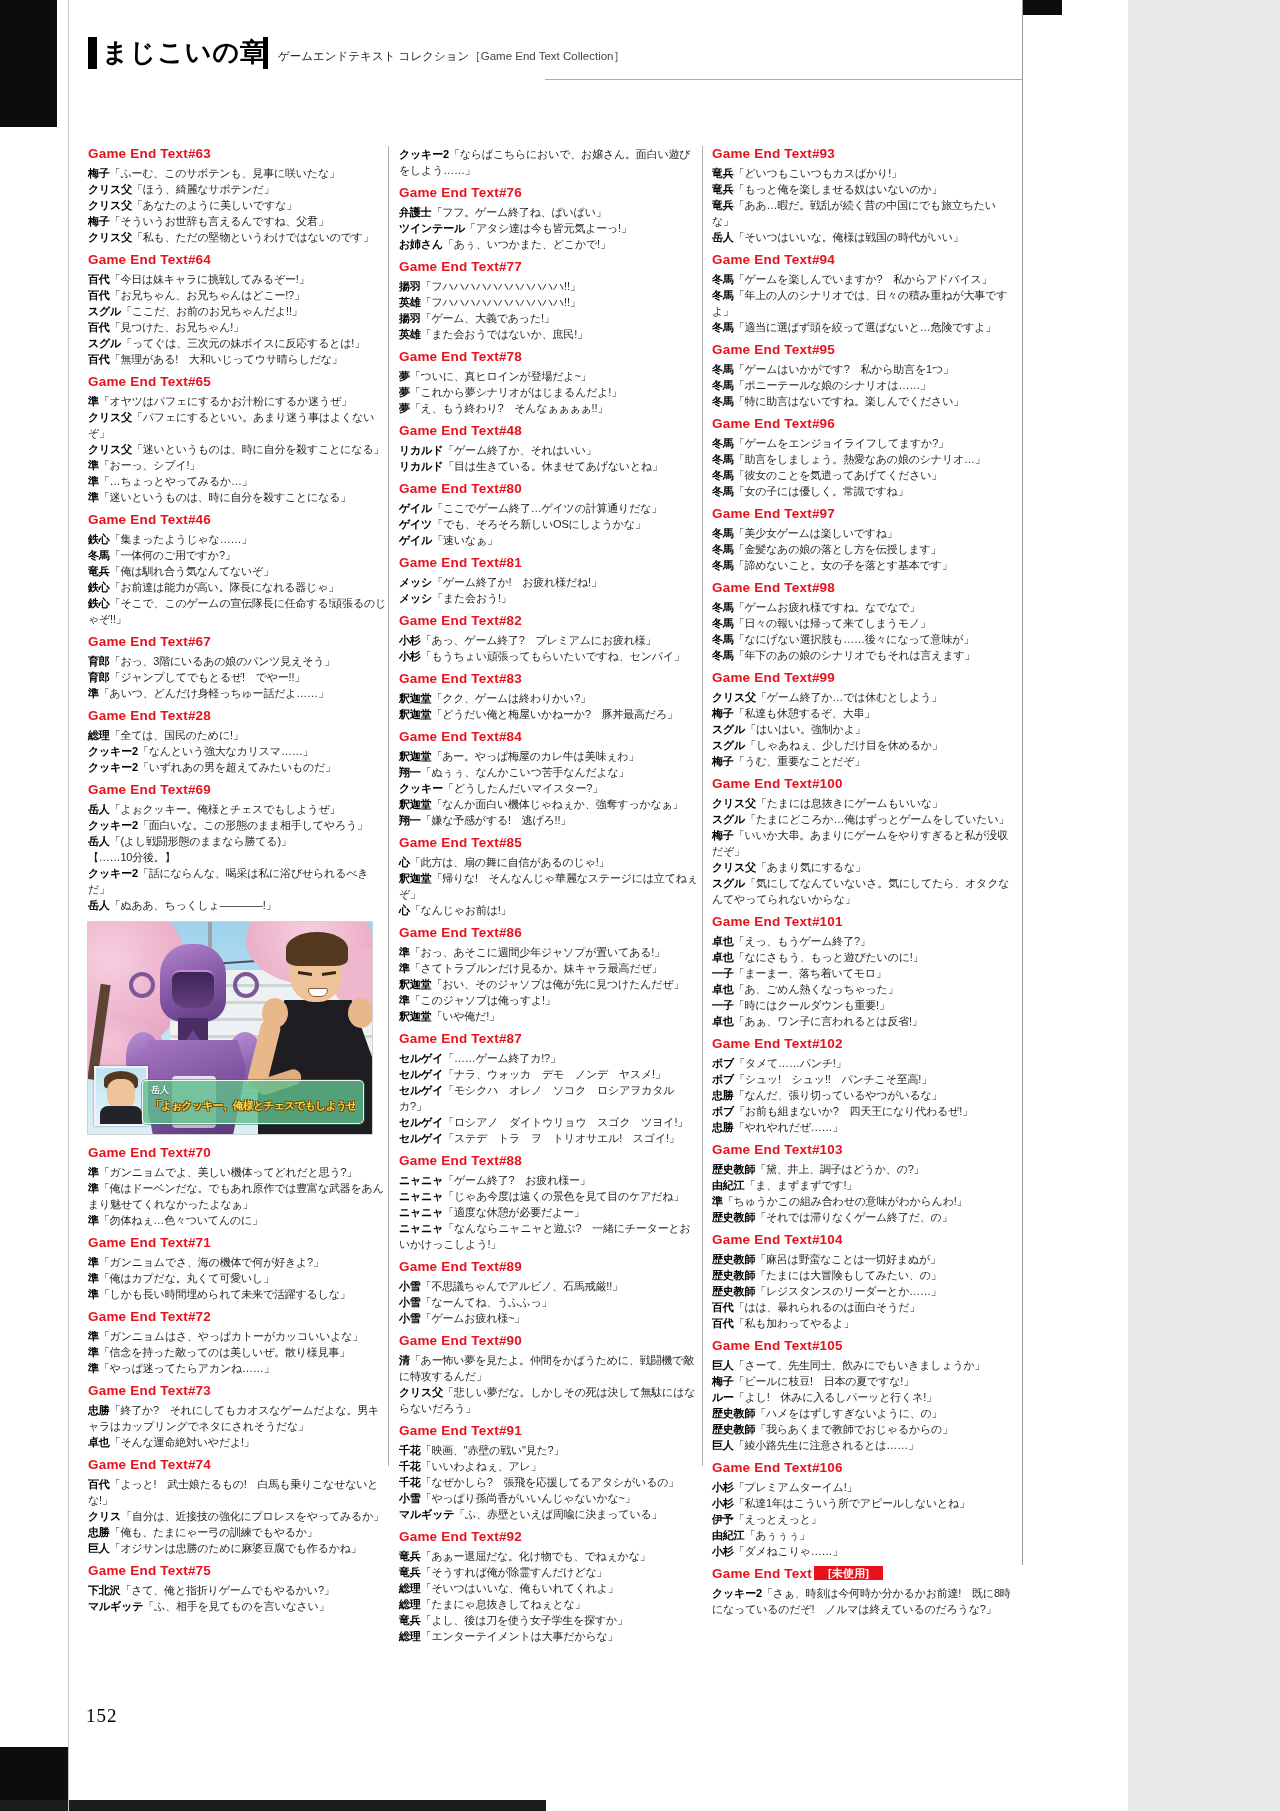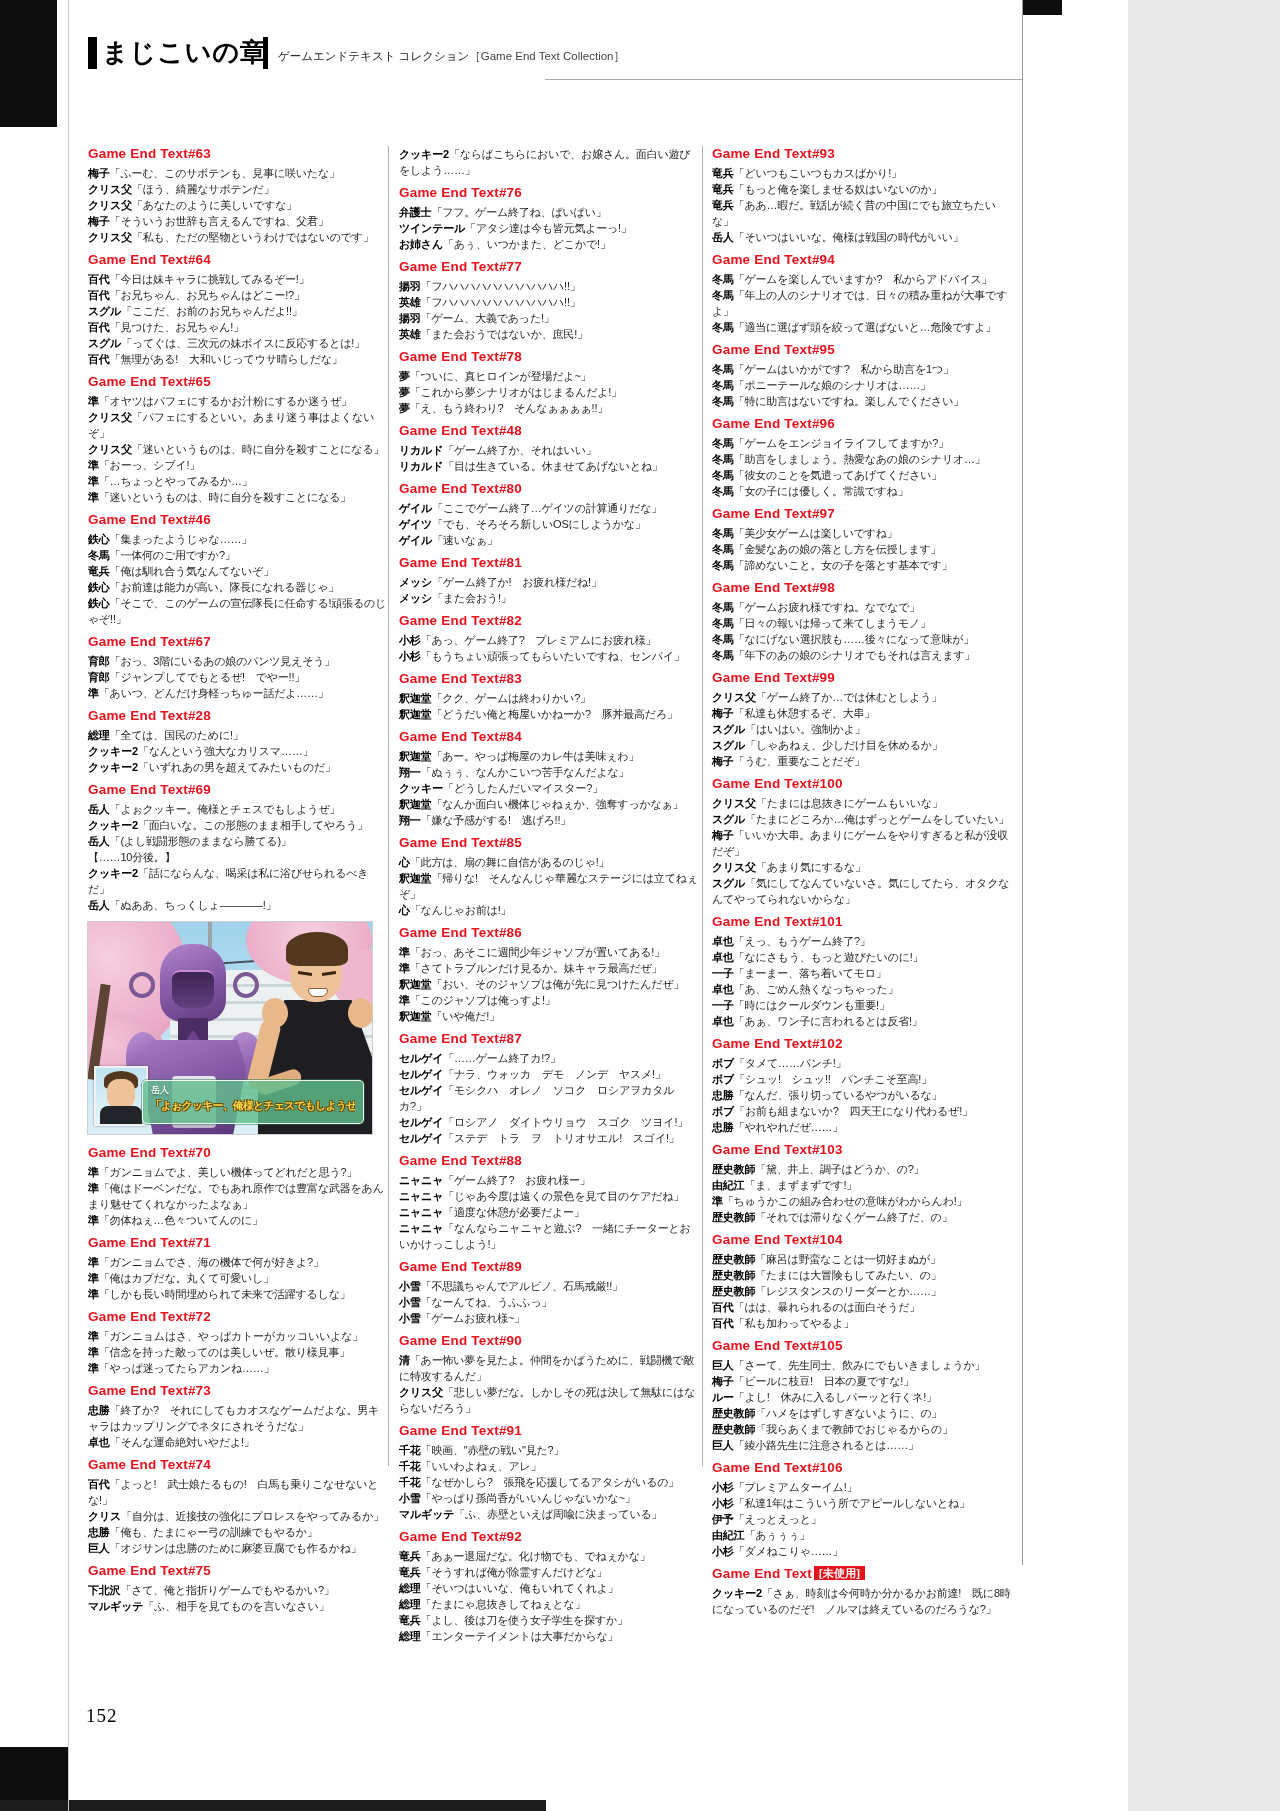--- a/index.html
+++ b/index.html
@@ -31,21 +31,21 @@
                font-size:19px;color:#000000;letter-spacing:1px;}
 
   
   .col{position:absolute;top:146px;width:299px;}
   .c1{left:88px}.c2{left:399px}.c3{left:712px}
 
   .ge-heading{color:#e8121d;font-weight:700;font-size:13.5px;line-height:16px;margin:7px 0 3px 0;
               letter-spacing:.2px;}
   .ge-heading:first-child{margin-top:0;}
   .ge-tag{display:inline-block;background:#e8121d;color:#fff;font-size:11px;line-height:14px;
-          padding:0 5px;margin-left:2px;font-weight:700;vertical-align:1px;}
+          padding:0 14px;margin-left:2px;font-weight:700;vertical-align:1px;}
   .ge-line{margin:0;font-size:11px;line-height:16px;color:#1e1e1e;letter-spacing:-0.2px;}
   .ge-line .spk{font-weight:700;color:#000;}
 
   
   .shot{position:relative;width:284px;height:212px;margin:9px 0 11px 0;overflow:hidden;
         background:linear-gradient(180deg,#9fd3ec 0%,#c2e4f4 55%,#dceff8 100%);
         outline:1px solid #d0d0d0;}
   .wire{position:absolute;background:#4a4f5e;height:2px;}
   .w1{width:210px;left:90px;top:36px;transform:rotate(-4deg);}
   .w2{width:160px;left:130px;top:58px;transform:rotate(-3deg);}

